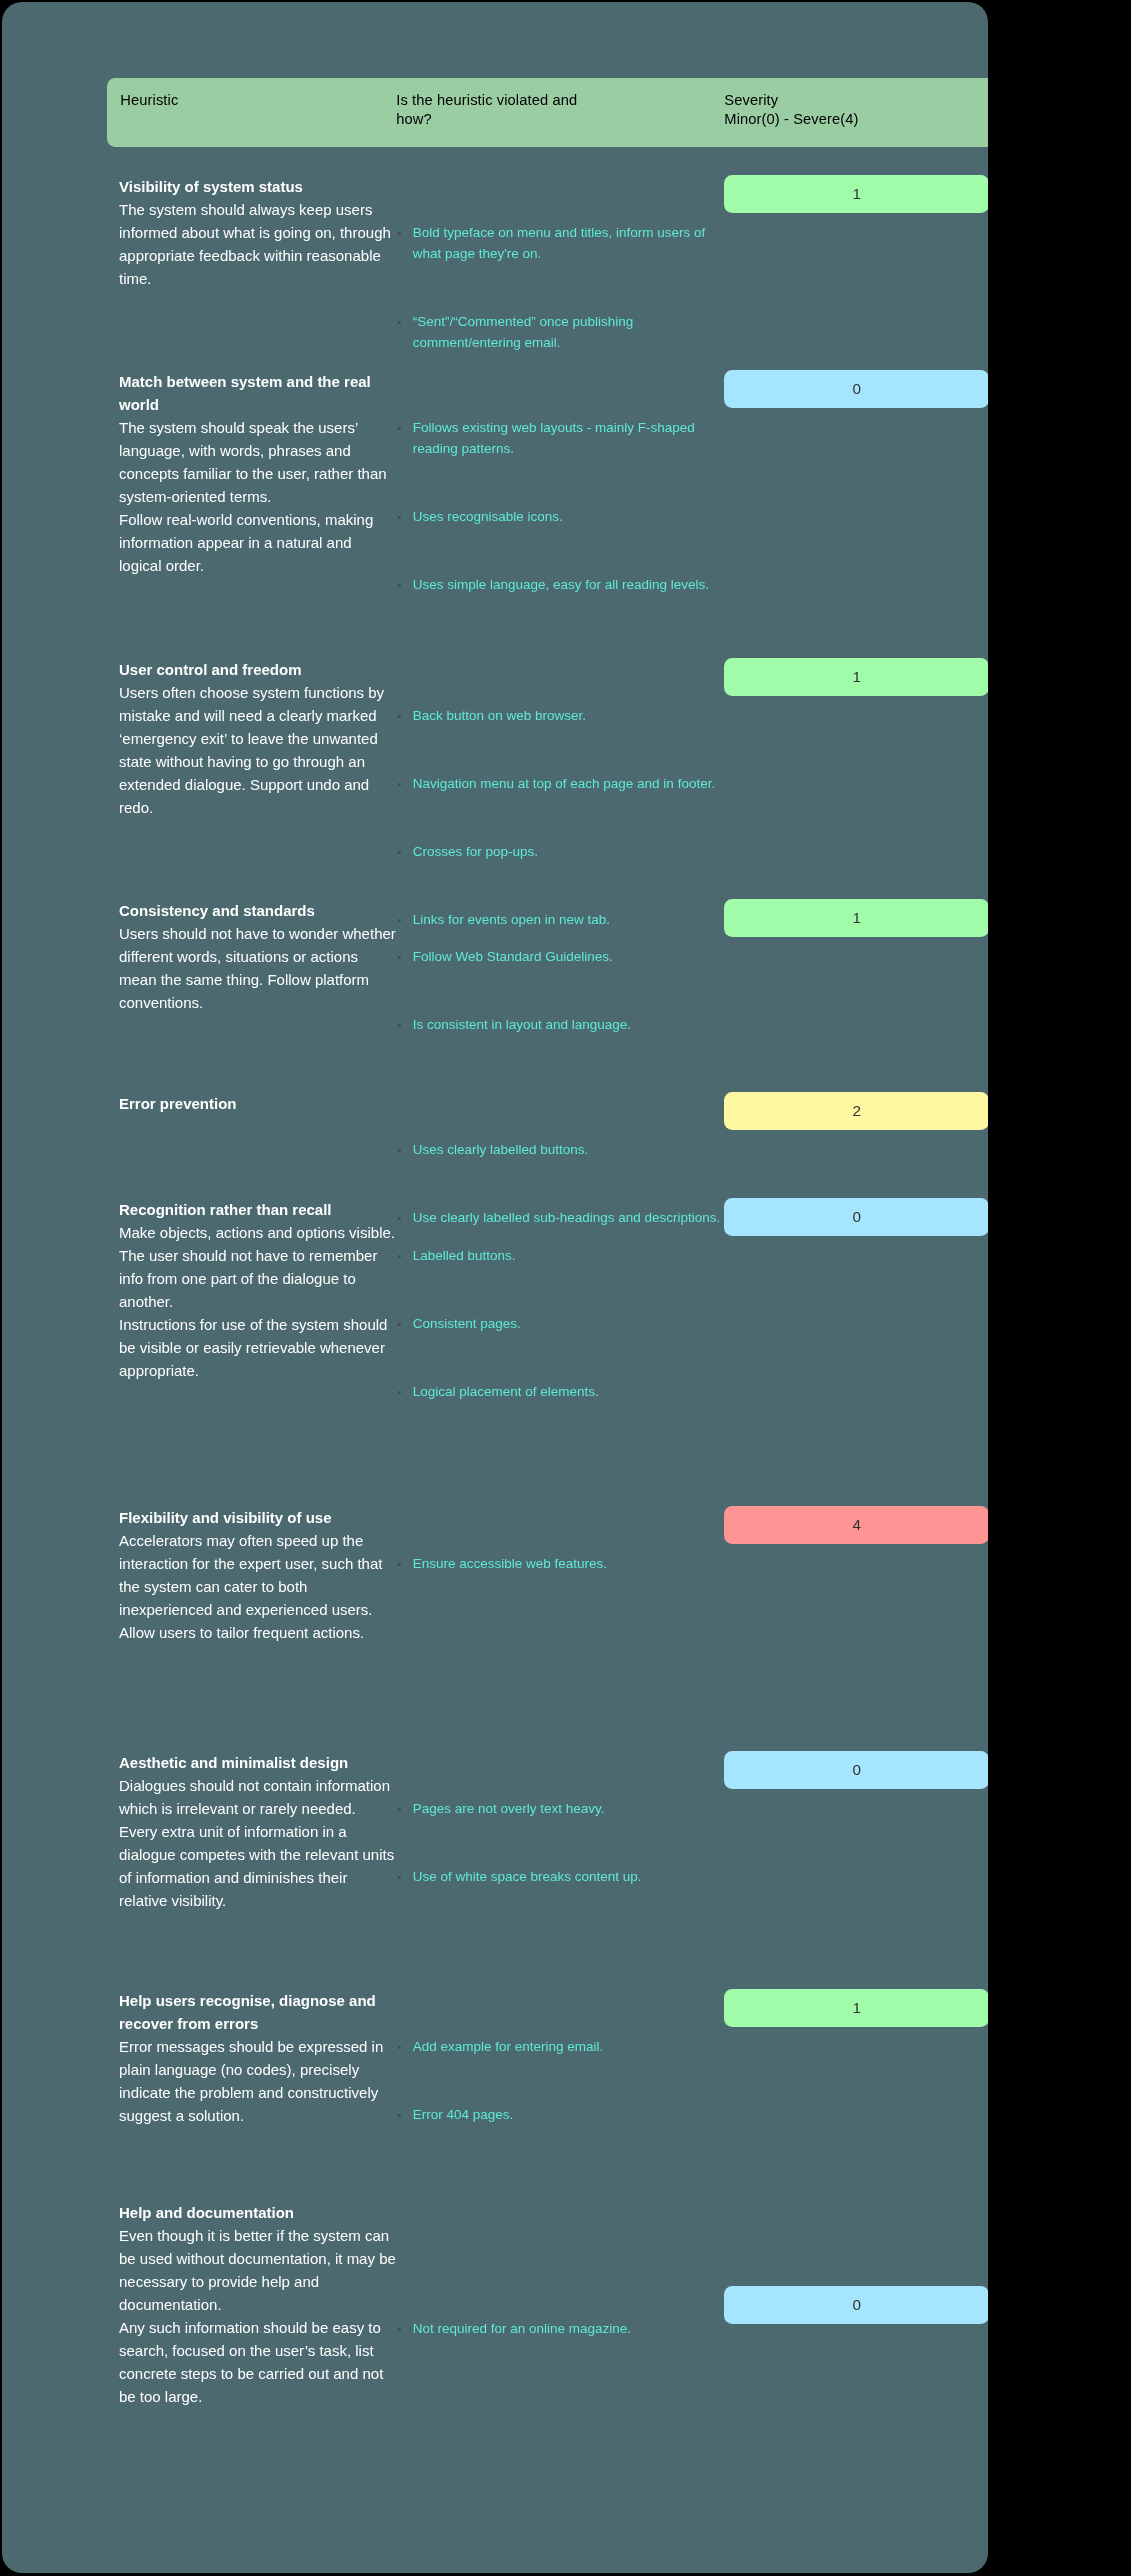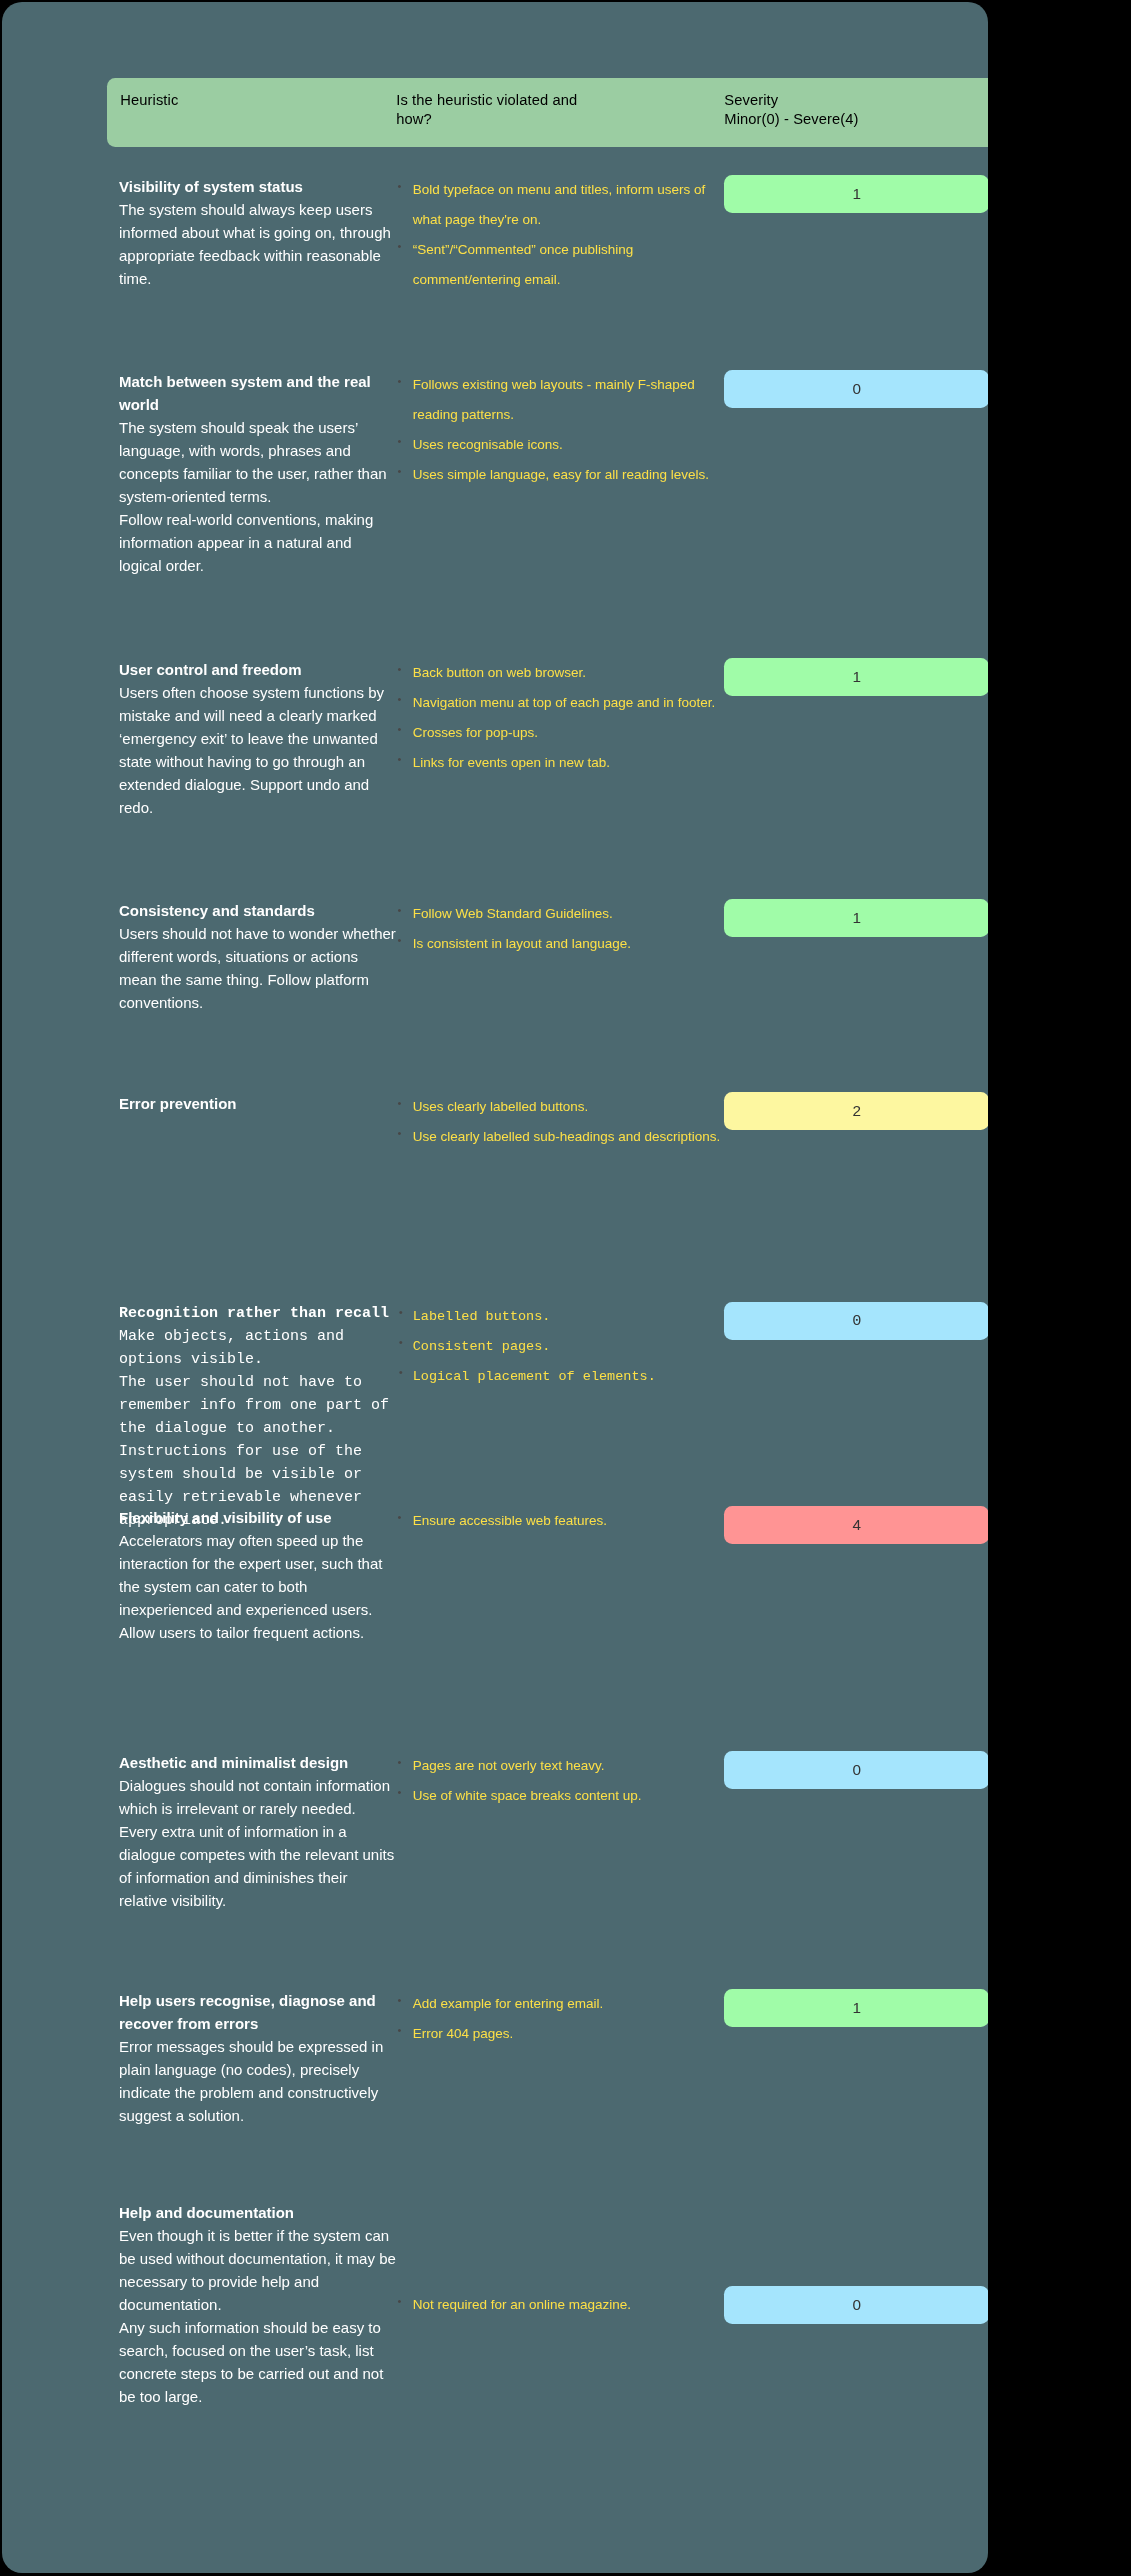--- a/index.html
+++ b/index.html
@@ -78,24 +78,25 @@
     box-sizing: border-box;
     padding-left: 0px;
   }
   .bullets {
     margin: 0;
     padding: 0;
     list-style: none;
   }
   .bullets li {
     position: relative;
-    color: #fde047;
+    color: #5eead4;
     font-size: 13.5px;
-    line-height: 30px;
+    line-height: 21px;
     padding-left: 16.4px;
+    margin-top: 47px;
   }
   .bullets li::before {
     content: "\2022";
     position: absolute;
     left: 1.2px;
     top: 0;
     font-size: 11px;
     line-height: 23px;
     color: #474747;
   }
@@ -204,21 +205,21 @@
           <div class="cell-violation">
             <ul class="bullets">
               <li>Uses clearly labelled buttons.</li>
               <li>Use clearly labelled sub-headings and descriptions.</li>
             </ul>
           </div>
           <div class="cell-severity">
             <div class="sev-badge" style="background: rgb(253, 247, 160);">2</div>
           </div>
         </div>
-        <div class="row" style="position: absolute; left: 0px; top: 1224px; width: 921px; font-family: Liberation Mono, monospace;">
+        <div class="row" style="position: absolute; left: 0px; top: 1120px; width: 921px;">
           <div class="cell-heuristic">
             <span class="h-title">Recognition rather than recall</span>
             <span class="h-body">Make objects, actions and options visible.
 The user should not have to remember info from one part of the dialogue to another.
 Instructions for use of the system should be visible or easily retrievable whenever appropriate.</span>
           </div>
           <div class="cell-violation">
             <ul class="bullets">
               <li>Labelled buttons.</li>
               <li>Consistent pages.</li>

